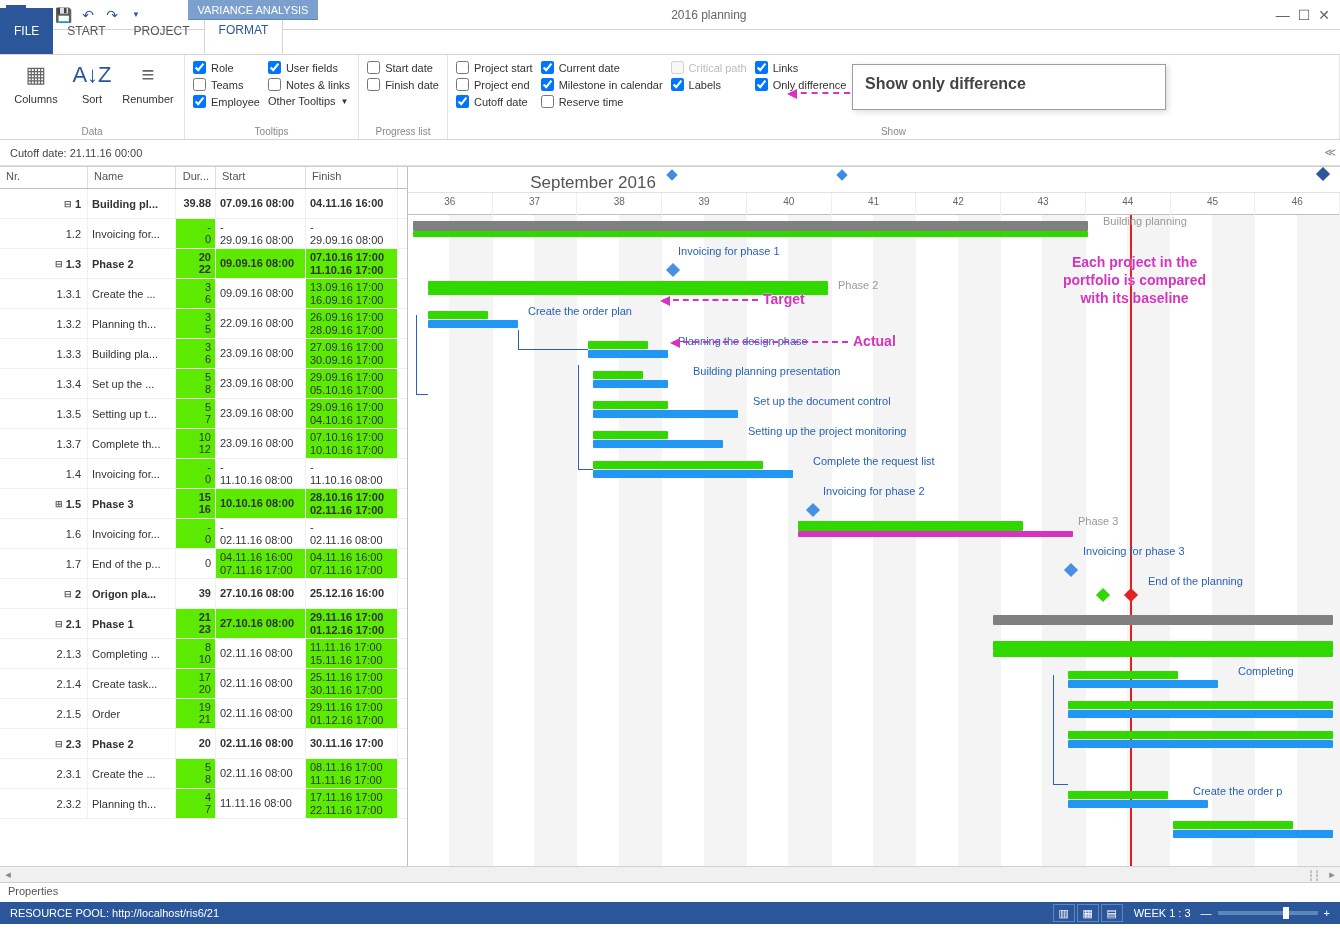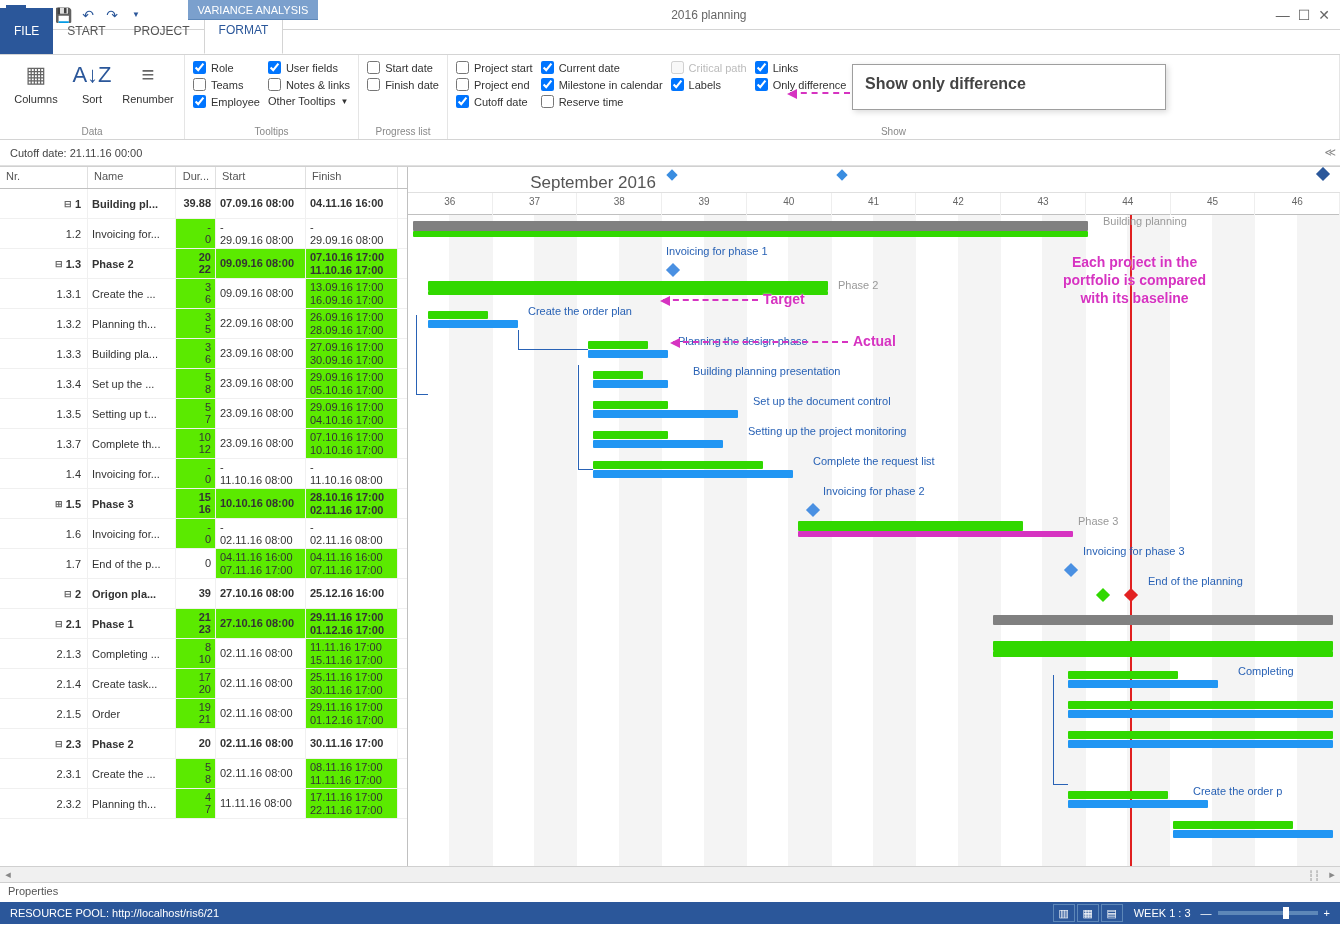--- a/index.html
+++ b/index.html
@@ -672,21 +672,21 @@
       <div class="redline" style="left:722px"></div>
 
       <div class="grow" style="top:0px">
         <div class="bar summary" style="left:5px;width:675px;top:6px"></div>
         <div class="bar summary green" style="left:5px;width:675px;top:16px;height:6px"></div>
         <div class="glabel gray" style="left:695px;top:0px">Building planning</div>
       </div>
 
       <div class="grow" style="top:30px">
         <div class="milestone blue" style="left:260px;top:20px"></div>
-        <div class="glabel" style="left:258px;top:0px">Invoicing for phase 1</div>
+        <div class="glabel" style="left:270px;top:0px">Invoicing for phase 1</div>
       </div>
 
       <div class="grow" style="top:60px">
         <div class="bar summary green" style="left:20px;width:400px;top:6px"></div>
         <div class="bar summary" style="left:20px;width:400px;top:16px;height:4px;background:#31d800"></div>
         <div class="glabel gray" style="left:430px;top:4px">Phase 2</div>
       </div>
 
       <div class="grow" style="top:90px">
         <div class="bar target" style="left:20px;width:60px;top:6px"></div>

